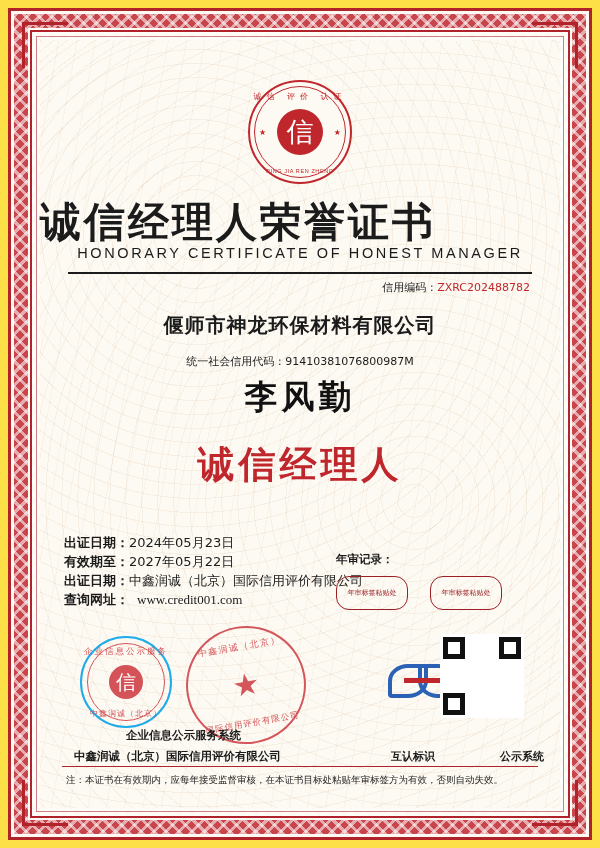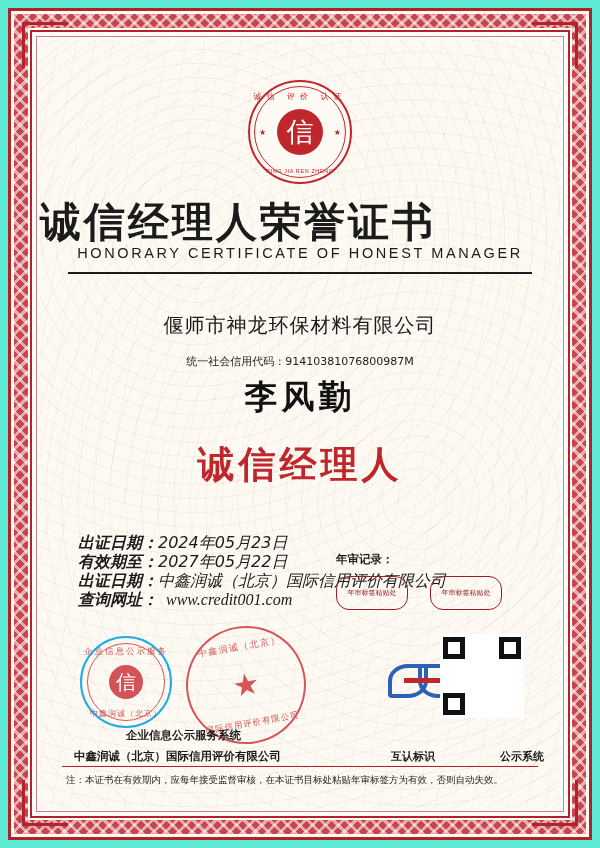--- a/index.html
+++ b/index.html
@@ -5,21 +5,21 @@
   * { box-sizing: border-box; }
   html, body {
     margin: 0; padding: 0;
     width: 600px; height: 848px;
     background: #ffffff;
     font-family: "Liberation Sans", sans-serif;
   }
   #cert {
     position: relative;
     width: 600px; height: 848px;
-    background: #5eead4;
+    background: #fde047;
     overflow: hidden;
   }
 
   
   .frame-outer {
     position: absolute; left: 8px; top: 8px; right: 8px; bottom: 8px;
     border: 3px solid #b0232a;
     background: #fdfaf3;
   }
   .frame-pattern {
@@ -153,21 +153,21 @@
     position: absolute; right: 30px; top: 240px;
     font-size: 11px; color: #1b1b1b;
     font-family: "DejaVu Sans", sans-serif;
   }
   .credit-line .val { color: #c0272d; }
 
   
   .company {
     position: absolute; left: 0; right: 0; top: 272px;
     text-align: center;
-    font-size: 20px; font-weight: normal;
+    font-size: 20px; font-weight: bold;
     color: #1b1b1b;
     letter-spacing: 1px;
     font-family: "DejaVu Sans", sans-serif;
   }
   .uscc {
     position: absolute; left: 0; right: 0; top: 302px;
     text-align: center;
     font-size: 11px; color: #1b1b1b;
     font-family: "DejaVu Sans", sans-serif;
     margin-top: 12px;
@@ -182,24 +182,23 @@
   .award {
     position: absolute; left: 0; right: 0; top: 400px;
     text-align: center;
     font-size: 37px; font-weight: bold; color: #c0272d;
     letter-spacing: 4px;
     font-family: "DejaVu Sans", sans-serif;
   }
 
   
   .details {
-    position: absolute; left: 38px; top: 493px;
-    font-size: 16px; color: #1b1b1b; line-height: 19px;
-    font-family: "DejaVu Sans", sans-serif;
-    font-style: italic;
+    position: absolute; left: 24px; top: 493px;
+    font-size: 13px; color: #1b1b1b; line-height: 19px;
+    font-family: "DejaVu Sans", sans-serif;
   }
   .details .row { white-space: nowrap; }
   .details .lbl { font-weight: bold; }
   .details .url { font-family: "Liberation Serif", serif; margin-left: 8px; }
 
   
   .review-title {
     position: absolute; left: 296px; top: 512px;
     font-size: 11.5px; font-weight: bold; color: #1b1b1b;
     font-family: "DejaVu Sans", sans-serif;
@@ -369,20 +368,23 @@
         <div class="star-r">★</div>
         <div class="center">信</div>
         <div class="arc-bottom">PING JIA REN ZHENG</div>
       </div>
     </div>
 
     <div class="title-cn">诚信经理人荣誉证书</div>
     <div class="title-en">HONORARY CERTIFICATE OF HONEST MANAGER</div>
     <div class="title-rule"></div>
 
+    <div class="credit-line">
+      <span>信用编码：</span><span class="val">ZXRC202488782</span>
+    </div>
 
     <div class="company">偃师市神龙环保材料有限公司</div>
     <div class="uscc">
       <span>统一社会信用代码：</span><span>91410381076800987M</span>
     </div>
     <div class="person">李风勤</div>
     <div class="award">诚信经理人</div>
 
     <div class="details">
       <div class="row">

